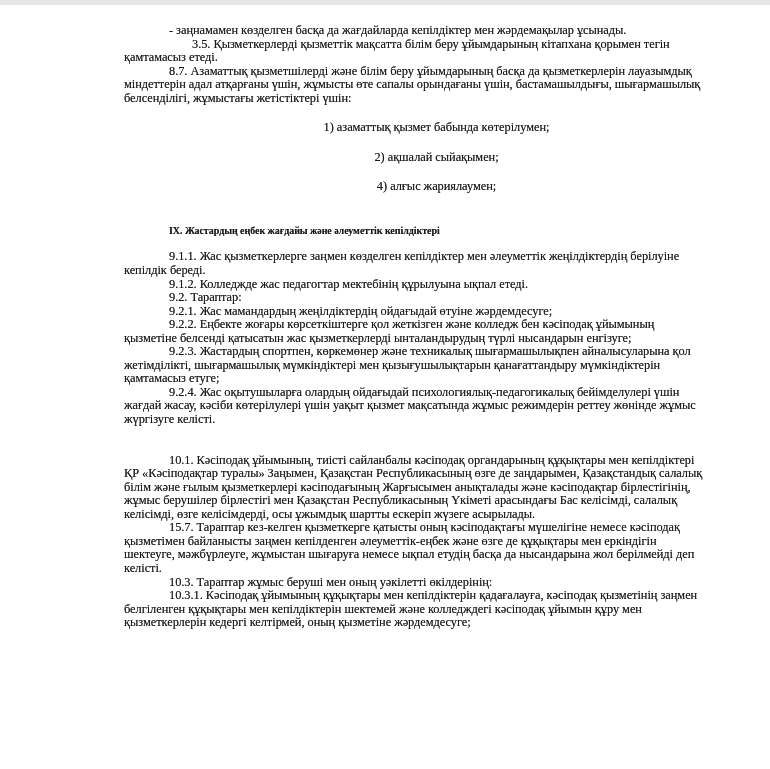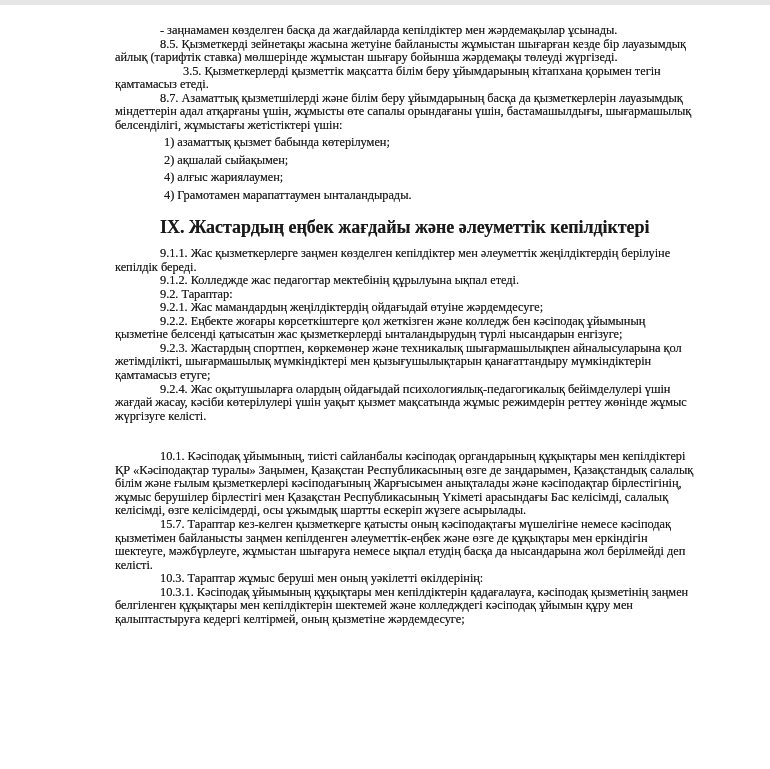--- a/index.html
+++ b/index.html
@@ -8,62 +8,60 @@
     background: #ffffff;
     font-family: "Liberation Serif", "DejaVu Serif", serif;
     color: #1a1a1a;
     position: relative;
   }
   .topbar {
     position: absolute; left: 0; top: 0; width: 770px; height: 5px;
     background: #e6e6e6;
   }
   .page {
-    position: absolute; left: 115px; top: 24px; width: 580px;
+    position: absolute; left: 124px; top: 24px; width: 580px;
     font-size: 12.4px; line-height: 13.55px;
     text-shadow: 0 0 0.6px rgba(0,0,0,0.55);
     letter-spacing: -0.05px;
   }
   .p { margin: 0; text-indent: 45px; text-align: left; }
   .p.deep { text-indent: 68px; }
-  .li { margin: 4px; text-indent: 45px; }
+  .li { margin: 16px; text-indent: 45px; text-align: center; }
   .h {
     margin: 0; font-weight: bold; text-indent: 45px;
-    font-size: 18px;
+    font-size: 10px;
   }
   .gap1 { height: 14px; }
   .gap2 { height: 13px; }
 </style>
 </head>
 <body>
 
 <div class="topbar"></div>
 
 <div class="page">
   <p class="p">- заңнамамен көзделген басқа да жағдайларда кепілдіктер мен жәрдемақылар ұсынады.</p>
-  <p class="p">8.5. Қызметкерді зейнетақы жасына жетуіне байланысты жұмыстан шығарған кезде бір лауазымдық айлық (тарифтік ставка) мөлшерінде жұмыстан шығару бойынша жәрдемақы төлеуді жүргізеді.</p>
   <p class="p deep">3.5. Қызметкерлерді қызметтік мақсатта білім беру ұйымдарының кітапхана қорымен тегін қамтамасыз етеді.</p>
   <p class="p">8.7. Азаматтық қызметшілерді және білім беру ұйымдарының басқа да қызметкерлерін лауазымдық міндеттерін адал атқарғаны үшін, жұмысты өте сапалы орындағаны үшін, бастамашылдығы, шығармашылық белсенділігі, жұмыстағы жетістіктері үшін:</p>
   <p class="li">1) азаматтық қызмет бабында көтерілумен;</p>
   <p class="li">2) ақшалай сыйақымен;</p>
   <p class="li">4) алғыс жариялаумен;</p>
-  <p class="li">4) Грамотамен марапаттаумен ынталандырады.</p>
 
   <div class="gap1"></div>
   <p class="h">IX. Жастардың еңбек жағдайы және әлеуметтік кепілдіктері</p>
   <div class="gap2"></div>
 
   <p class="p">9.1.1. Жас қызметкерлерге заңмен көзделген кепілдіктер мен әлеуметтік жеңілдіктердің берілуіне кепілдік береді.</p>
   <p class="p">9.1.2. Колледжде жас педагогтар мектебінің құрылуына ықпал етеді.</p>
   <p class="p">9.2. Тараптар:</p>
   <p class="p">9.2.1. Жас мамандардың жеңілдіктердің ойдағыдай өтуіне жәрдемдесуге;</p>
   <p class="p">9.2.2. Еңбекте жоғары көрсеткіштерге қол жеткізген және колледж бен кәсіподақ ұйымының қызметіне белсенді қатысатын жас қызметкерлерді ынталандырудың түрлі нысандарын енгізуге;</p>
   <p class="p">9.2.3. Жастардың спортпен, көркемөнер және техникалық шығармашылықпен айналысуларына қол жетімділікті, шығармашылық мүмкіндіктері мен қызығушылықтарын қанағаттандыру мүмкіндіктерін қамтамасыз етуге;</p>
   <p class="p">9.2.4. Жас оқытушыларға олардың ойдағыдай психологиялық-педагогикалық бейімделулері үшін жағдай жасау, кәсіби көтерілулері үшін уақыт қызмет мақсатында жұмыс режимдерін реттеу жөнінде жұмыс жүргізуге келісті.</p>
 
   <div class="gap1"></div>
   <div class="gap2"></div>
 
   <p class="p">10.1. Кәсіподақ ұйымының, тиісті сайланбалы кәсіподақ органдарының құқықтары мен кепілдіктері ҚР «Кәсіподақтар туралы» Заңымен, Қазақстан Республикасының өзге де заңдарымен, Қазақстандық салалық білім және ғылым қызметкерлері кәсіподағының Жарғысымен анықталады және кәсіподақтар бірлестігінің, жұмыс берушілер бірлестігі мен Қазақстан Республикасының Үкіметі арасындағы Бас келісімді, салалық келісімді, өзге келісімдерді, осы ұжымдық шартты ескеріп жүзеге асырылады.</p>
   <p class="p">15.7. Тараптар кез-келген қызметкерге қатысты оның кәсіподақтағы мүшелігіне немесе кәсіподақ қызметімен байланысты заңмен кепілденген әлеуметтік-еңбек және өзге де құқықтары мен еркіндігін шектеуге, мәжбүрлеуге, жұмыстан шығаруға немесе ықпал етудің басқа да нысандарына жол берілмейді деп келісті.</p>
   <p class="p">10.3. Тараптар жұмыс беруші мен оның уәкілетті өкілдерінің:</p>
-  <p class="p">10.3.1. Кәсіподақ ұйымының құқықтары мен кепілдіктерін қадағалауға, кәсіподақ қызметінің заңмен белгіленген құқықтары мен кепілдіктерін шектемей және колледждегі кәсіподақ ұйымын құру мен қалыптастыруға кедергі келтірмей, оның қызметіне жәрдемдесуге;</p>
+  <p class="p">10.3.1. Кәсіподақ ұйымының құқықтары мен кепілдіктерін қадағалауға, кәсіподақ қызметінің заңмен белгіленген құқықтары мен кепілдіктерін шектемей және колледждегі кәсіподақ ұйымын құру мен қызметкерлерін кедергі келтірмей, оның қызметіне жәрдемдесуге;</p>
 </div>
 
 </body></html>

